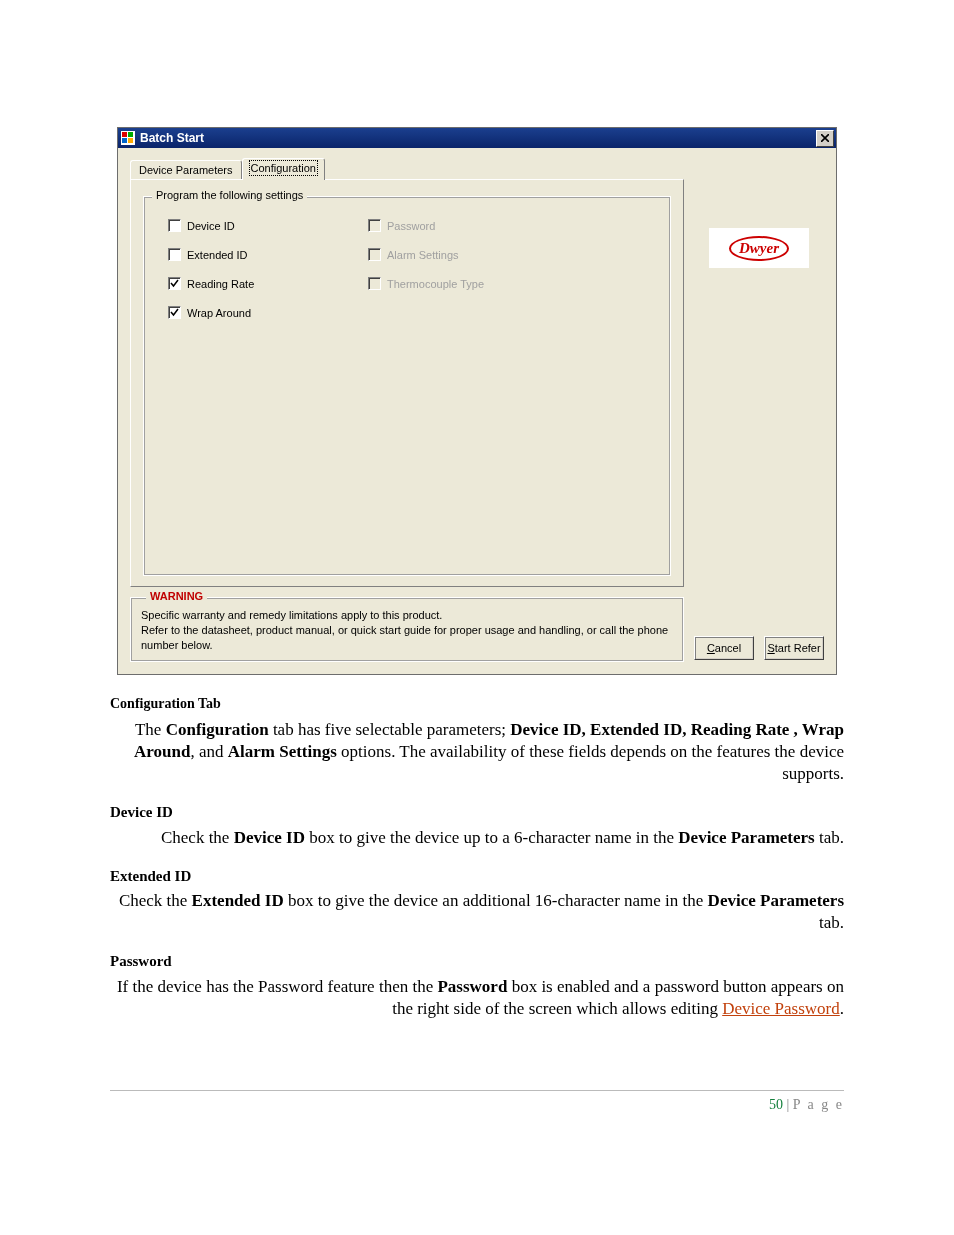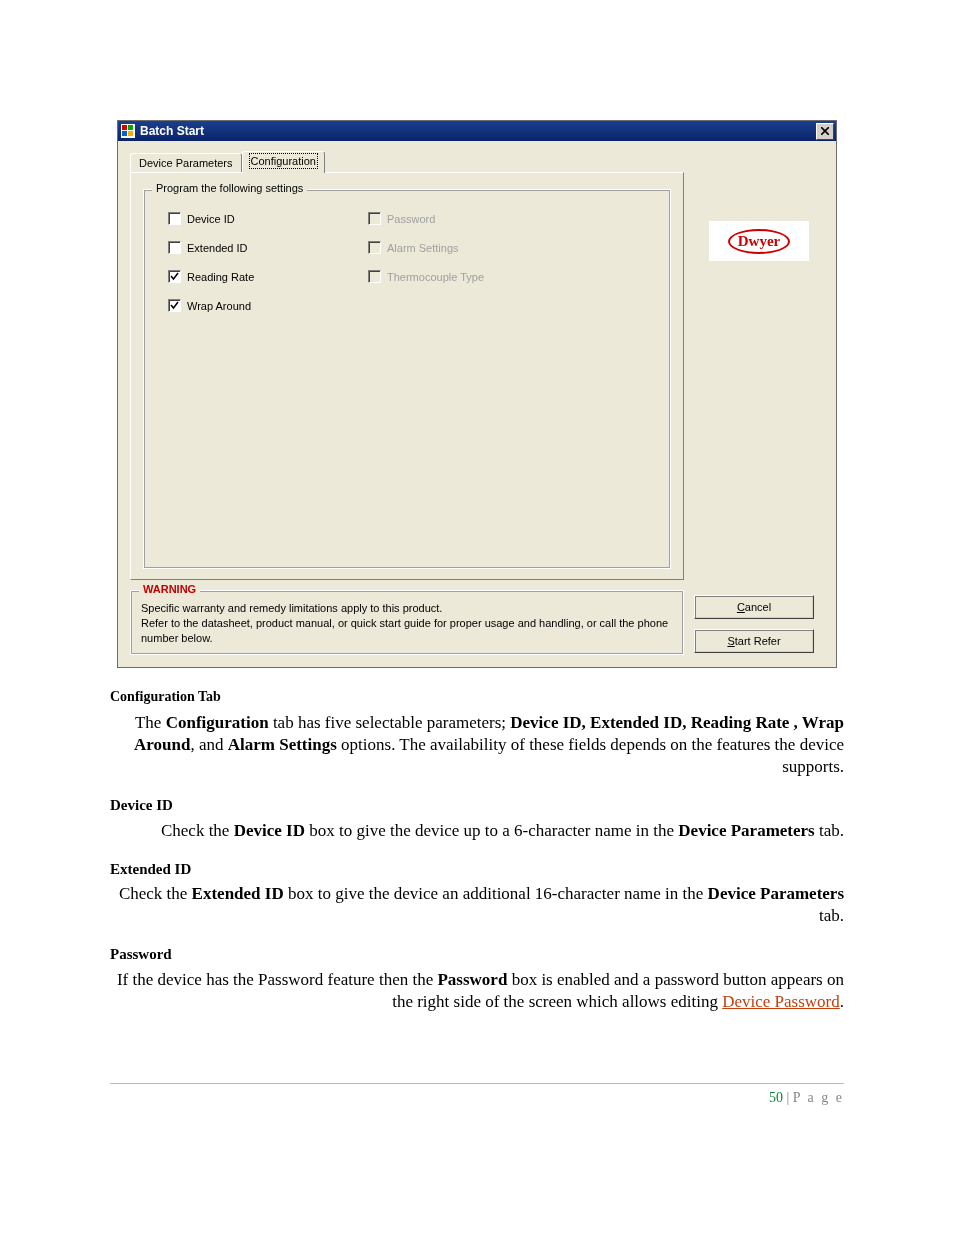--- a/index.html
+++ b/index.html
@@ -5,21 +5,21 @@
   body {
     margin: 0;
     padding: 0;
     background: #fff;
     font-family: "Times New Roman", Times, serif;
     font-size: 16px;
     color: #000;
   }
   .page {
     width: 954px;
-    margin: 10px auto;
+    margin: 17px auto;
     padding: 110px 110px 60px 110px;
     box-sizing: border-box;
   }
   .screenshot {
     width: 718px;
     margin: 0 auto 20px auto;
     border: 1px solid #6d6d6d;
     background: #ece9d8;
     font-family: Tahoma, Arial, sans-serif;
     font-size: 12px;
@@ -89,20 +89,21 @@
     margin: 0 auto;
     display: flex;
     align-items: center;
     justify-content: center;
   }
   .logo-ellipse {
     border: 2px solid #c00;
     border-radius: 50% / 50%;
     padding: 2px 8px;
     color: #c00;
+    font-style: italic;
     font-weight: bold;
     font-family: Georgia, "Times New Roman", serif;
     font-size: 15px;
   }
   .tabs-row {
     display: flex;
     position: relative;
     z-index: 2;
   }
   .tab {
@@ -193,34 +194,34 @@
   .warning-box {
     border: 1px solid #fff;
     box-shadow: inset 1px 1px 0 #a0a0a0, inset -1px -1px 0 #a0a0a0;
     position: relative;
     padding: 10px 10px 8px 10px;
     margin-top: 10px;
   }
   .warning-legend {
     position: absolute;
     top: -8px;
-    left: 8px;
+    left: 15px;
     background: #ece9d8;
     padding: 0 4px;
     font-size: 11px;
     font-weight: bold;
     color: #c00000;
   }
   .warning-text {
     font-size: 11px;
     line-height: 1.35;
   }
   .btn-col {
     display: flex;
-    flex-direction: column;
+    flex-direction: row;
     gap: 10px;
     padding-bottom: 2px;
   }
   .win-btn {
     width: 120px;
     height: 24px;
     background: #ece9d8;
     border-top: 1px solid #fff;
     border-left: 1px solid #fff;
     border-right: 1px solid #404040;

